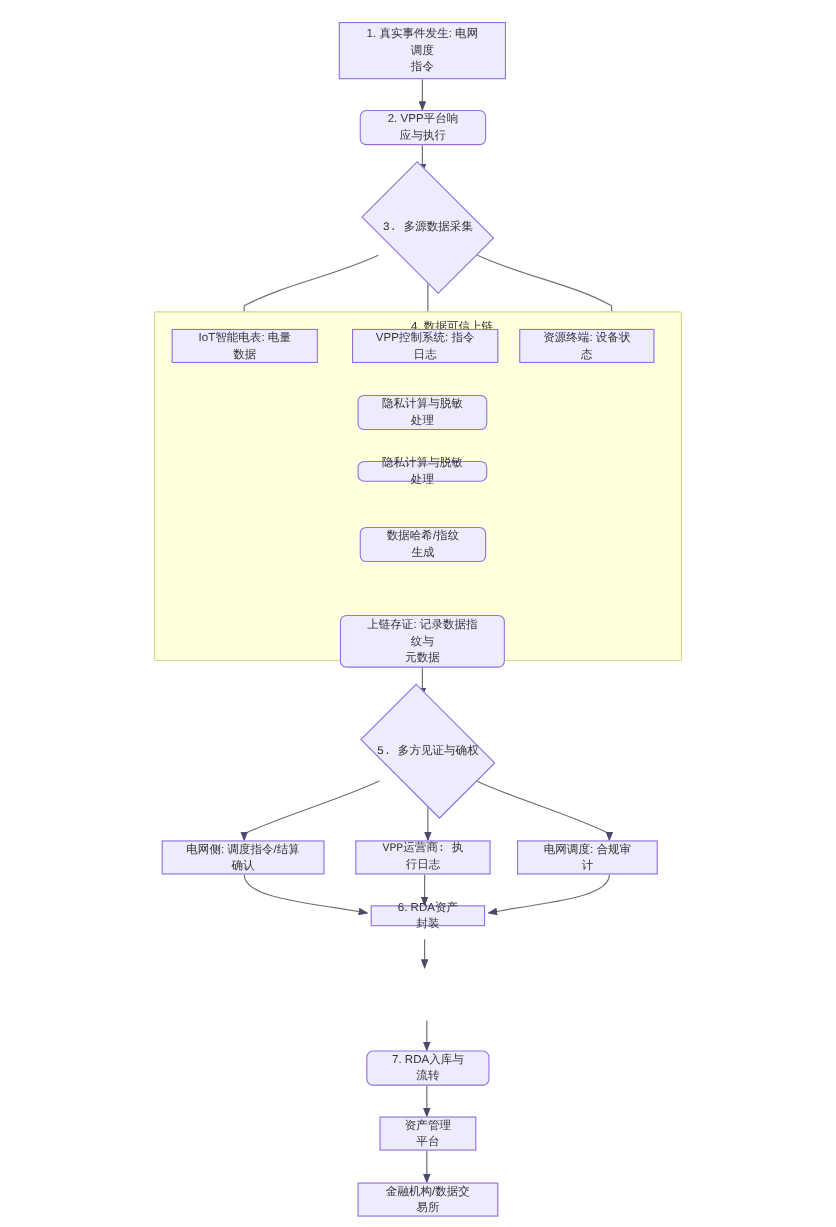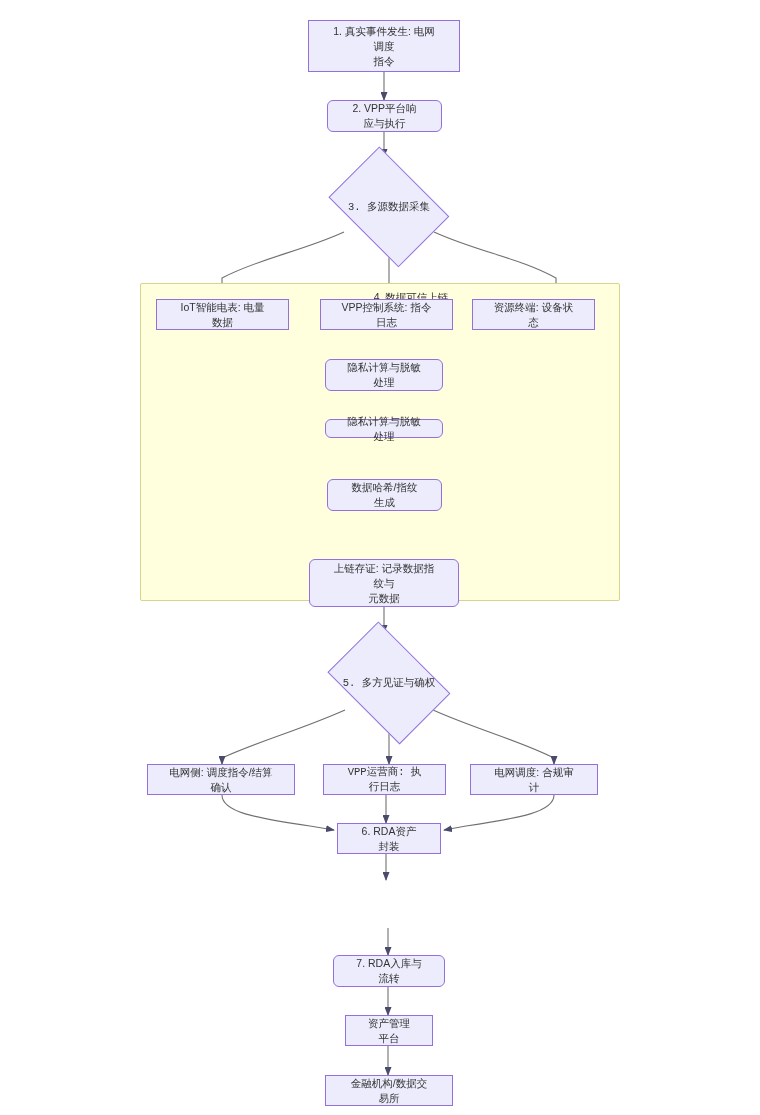--- a/index.html
+++ b/index.html
@@ -164,18 +164,18 @@
 
   <div class="diamond" id="node-n5" style="left: 318px; top: 633px; width: 142px; height: 100px;">
     <div class="shape"></div>
     <div class="dlabel">5. 多方见证与确权</div>
   </div>
 
   <div class="node" id="node-n5a" style="left: 147px; top: 764px; width: 148px; height: 31px;">电网侧: 调度指令/结算确认</div>
   <div class="node" id="node-n5b" style="left: 323px; top: 764px; width: 123px; height: 31px; font-family: Liberation Mono, monospace;">VPP运营商: 执行日志</div>
   <div class="node" id="node-n5c" style="left: 470px; top: 764px; width: 128px; height: 31px;">电网调度: 合规审计</div>
 
-  <div class="node" id="node-n6" style="left: 337px; top: 823px; width: 104px; height: 31px;">6. RDA资产封装</div>
+  <div class="node" id="node-n6" style="left: 337px; top: 823px; width: 104px; height: 19px;">6. RDA资产封装</div>
   <div class="node rounded" id="node-n7" style="left: 333px; top: 955px; width: 112px; height: 32px;">7. RDA入库与流转</div>
   <div class="node" id="node-n7a" style="left: 345px; top: 1015px; width: 88px; height: 31px;">资产管理平台</div>
   <div class="node" id="node-n7b" style="left: 325px; top: 1075px; width: 128px; height: 31px;">金融机构/数据交易所</div>
 
 </div>
 
 </body></html>

